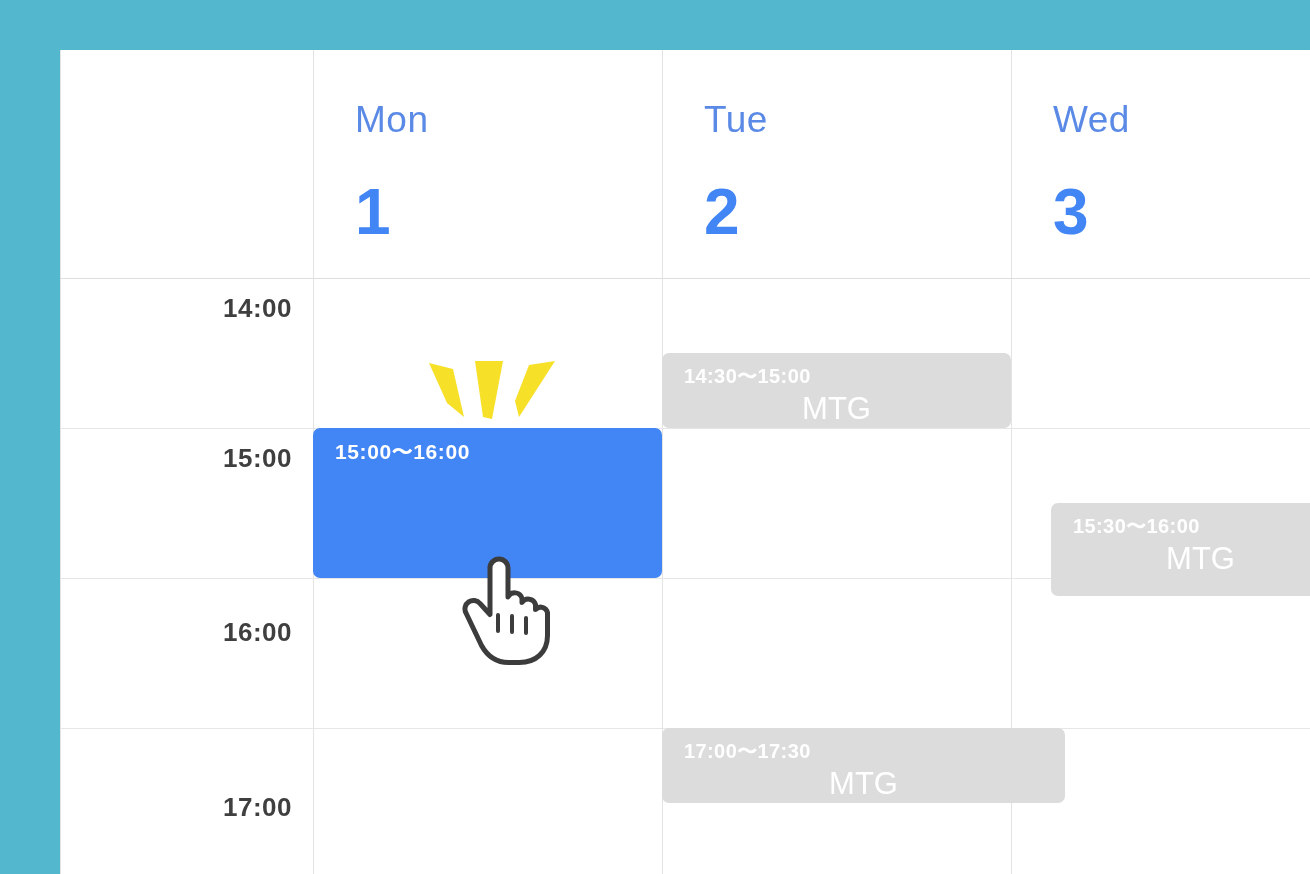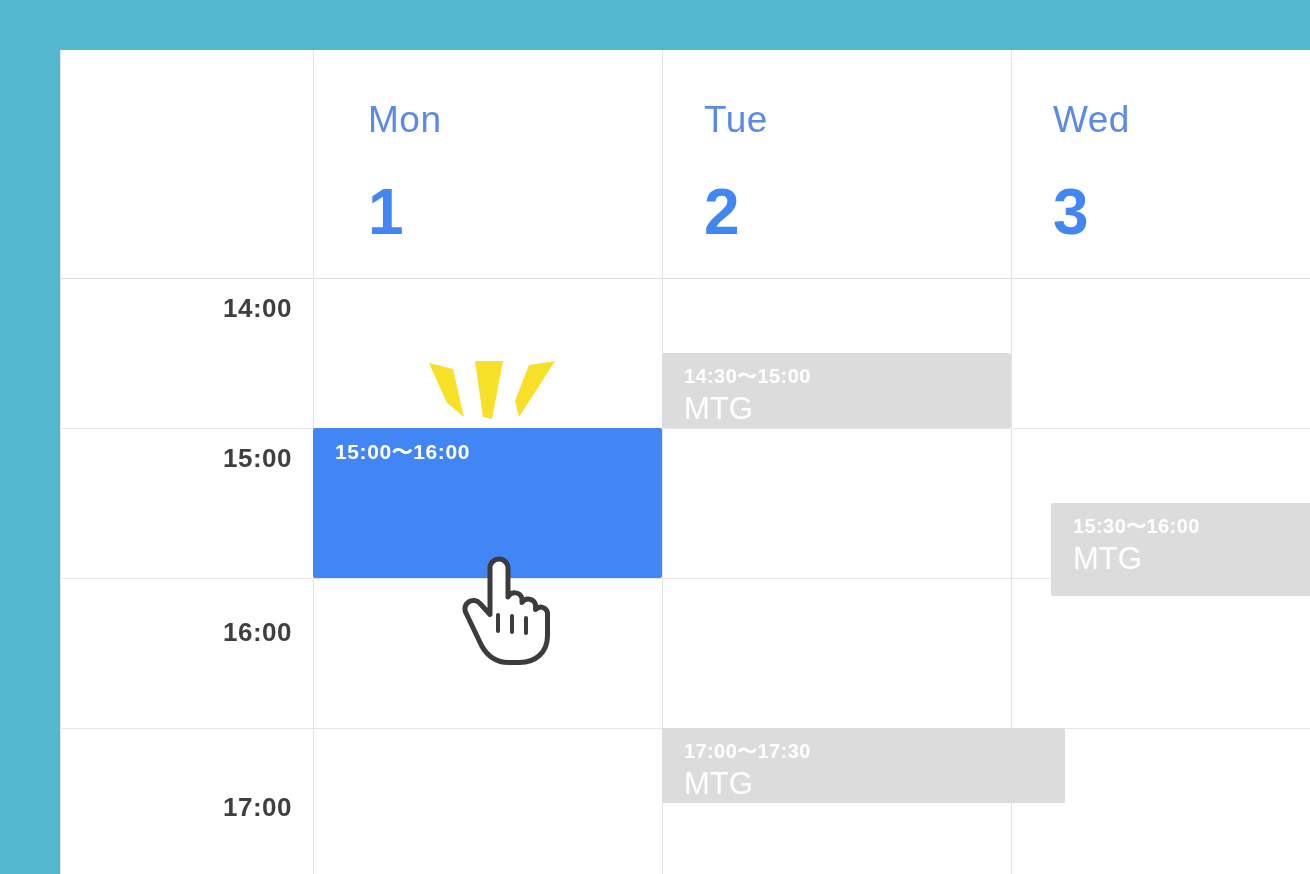--- a/index.html
+++ b/index.html
@@ -47,21 +47,21 @@
     left: 0; top: 0; width: 253px; height: 228px;
     background: #ffffff;
   }
 
   
   .day-head {
     position: absolute;
     top: 0; height: 228px;
     padding-left: 42px;
   }
-  .day-head.d0 { left: 266px; width: 349px; }
+  .day-head.d0 { left: 253px; width: 349px; }
   .day-head.d1 { left: 602px; width: 349px; }
   .day-head.d2 { left: 951px; width: 299px; }
 
   .day-name {
     position: absolute;
     top: 49px; left: 42px;
     font-size: 37px;
     font-weight: 400;
     color: #5a8ae6;
     letter-spacing: 0.5px;
@@ -86,39 +86,40 @@
     letter-spacing: 0.5px;
   }
   .t14 { top: 243px; }
   .t15 { top: 393px; }
   .t16 { top: 567px; }
   .t17 { top: 714px; margin-top: 28px; }
 
   
   .event {
     position: absolute;
-    border-radius: 2px;
+    border-radius: 7px;
     padding: 11px 22px 1px 22px;
     overflow: hidden;
   }
   .event .etime {
     font-size: 20px;
     font-weight: 700;
     color: #ffffff;
     letter-spacing: 0.4px;
     line-height: 1.25;
     white-space: nowrap;
   }
   .event .etitle {
     font-size: 31px;
     font-weight: 400;
     color: #ffffff;
     line-height: 1.2;
     white-space: nowrap;
     margin-top: 1px;
+    text-align: center;
   }
   .event.gray  { background: #dcdcdc; }
   .event.blue  { background: #4285f4; }
   .event.blue .etime  { font-size: 21px; letter-spacing: 0.6px; }
   .event.blue .etitle {
     font-size: 39px;
     font-weight: 700;
     margin-top: 4px;
     letter-spacing: 1px;
   }

